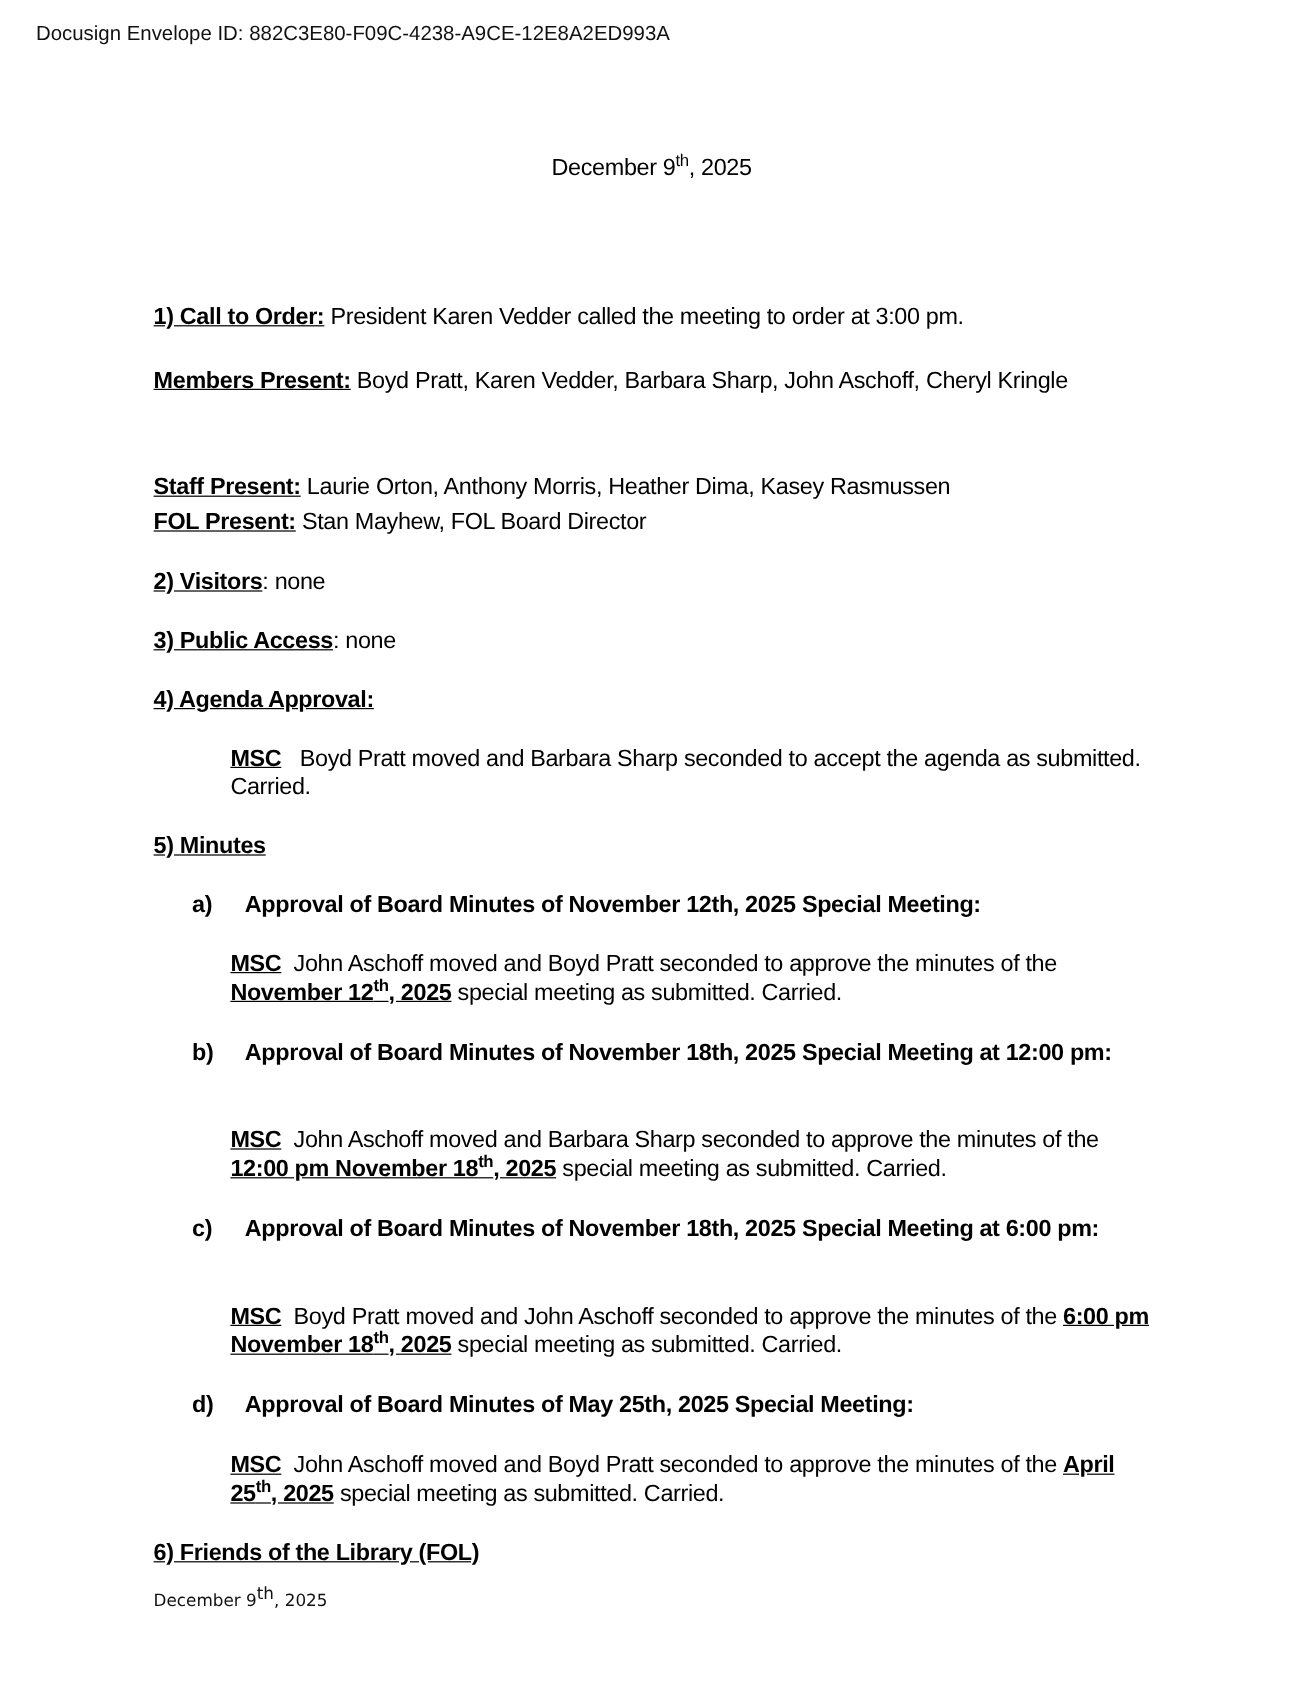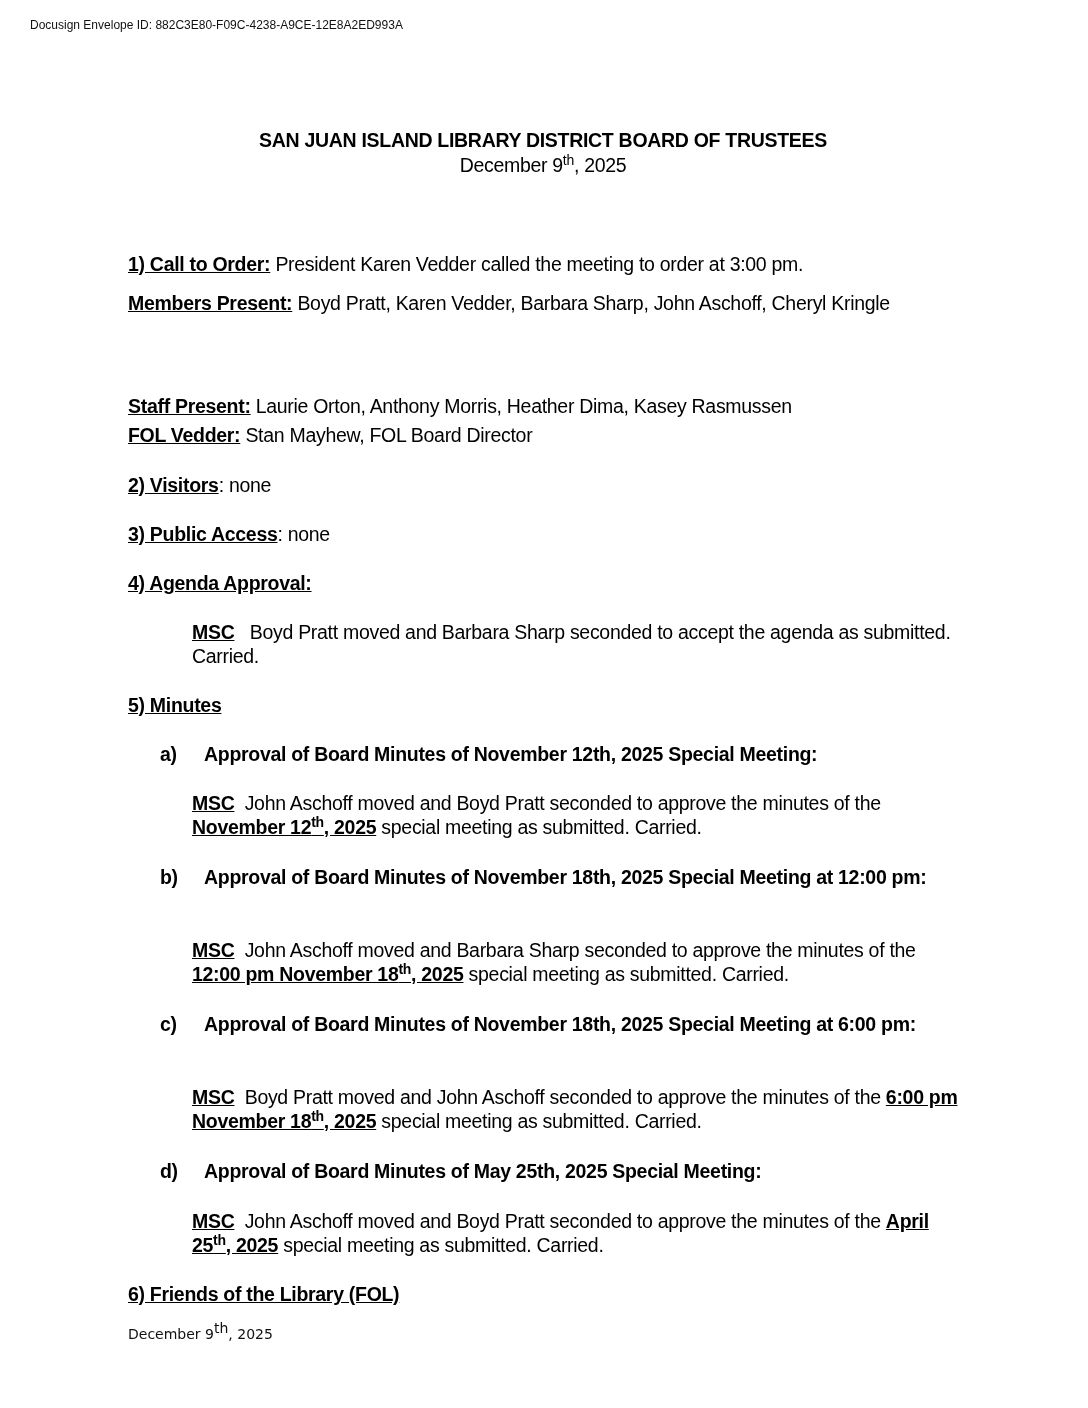--- a/index.html
+++ b/index.html
@@ -1,55 +1,54 @@
 <!DOCTYPE html>
 <html><head>
 <meta charset="utf-8">
 <style>
   html, body { margin: 0; padding: 0; background: #ffffff; }
   body { width: 1088px; height: 1408px; position: relative; overflow: hidden; color: #000; }
-  .envelope { position: absolute; left: 30px; top: 18px; font-family: "Liberation Sans", sans-serif; font-size: 12px; color: #111; }
+  .envelope { position: absolute; left: 30px; top: 18px; font-family: "Liberation Sans", sans-serif; font-size: 17px; color: #111; }
   .page { position: absolute; left: 128px; top: 0; width: 830px; font-family: "Liberation Sans", sans-serif; font-size: 19.5px; line-height: 24px; letter-spacing: -0.3px; }
   .header { position: absolute; left: 0; top: 128px; width: 830px; text-align: center; font-size: 19.5px; line-height: 24.5px; }
   .header .title { font-weight: bold; }
   sup { font-size: 14px; line-height: 0; vertical-align: super; }
   b { font-weight: bold; text-decoration: underline; }
   .block { position: absolute; left: 0; width: 830px; }
   .indent { left: 64px; width: 770px; }
   .sub { left: 32px; width: 800px; }
   .sub .lbl { position: absolute; left: 0; top: 0; font-weight: bold; }
   .sub .txt { margin-left: 44px; font-weight: bold; }
   .footer { position: absolute; left: 128px; top: 1326px; font-family: "DejaVu Sans", sans-serif; font-size: 14px; color: #111; }
 </style>
 </head>
 <body>
 
 <div class="envelope">Docusign Envelope ID: 882C3E80-F09C-4238-A9CE-12E8A2ED993A</div>
 
 <div class="page">
 
   <div class="header">
-    <div class="title">SAN JUAN ISLAND LIBRARY DISTRICT BOARD OF TRUSTEES</div>
     <div><span>December 9</span><sup>th</sup><span>, 2025</span></div>
   </div>
 
   <div class="block" style="top:252px">
     <b>1) Call to Order:</b><span> President Karen Vedder called the meeting to order at 3:00 pm.</span>
   </div>
 
-  <div class="block" style="top:291px">
+  <div class="block" style="top:305px">
     <b>Members Present:</b><span> Boyd Pratt, Karen Vedder, Barbara Sharp, John Aschoff, Cheryl Kringle</span>
   </div>
 
   <div class="block" style="top:394px">
     <b>Staff Present:</b><span> Laurie Orton, Anthony Morris, Heather Dima, Kasey Rasmussen</span>
   </div>
 
   <div class="block" style="top:423px">
-    <b>FOL Vedder:</b><span> Stan Mayhew, FOL Board Director</span>
+    <b>FOL Present:</b><span> Stan Mayhew, FOL Board Director</span>
   </div>
 
   <div class="block" style="top:473px">
     <b>2) Visitors</b><span>: none</span>
   </div>
 
   <div class="block" style="top:522px">
     <b>3) Public Access</b><span>: none</span>
   </div>
 

